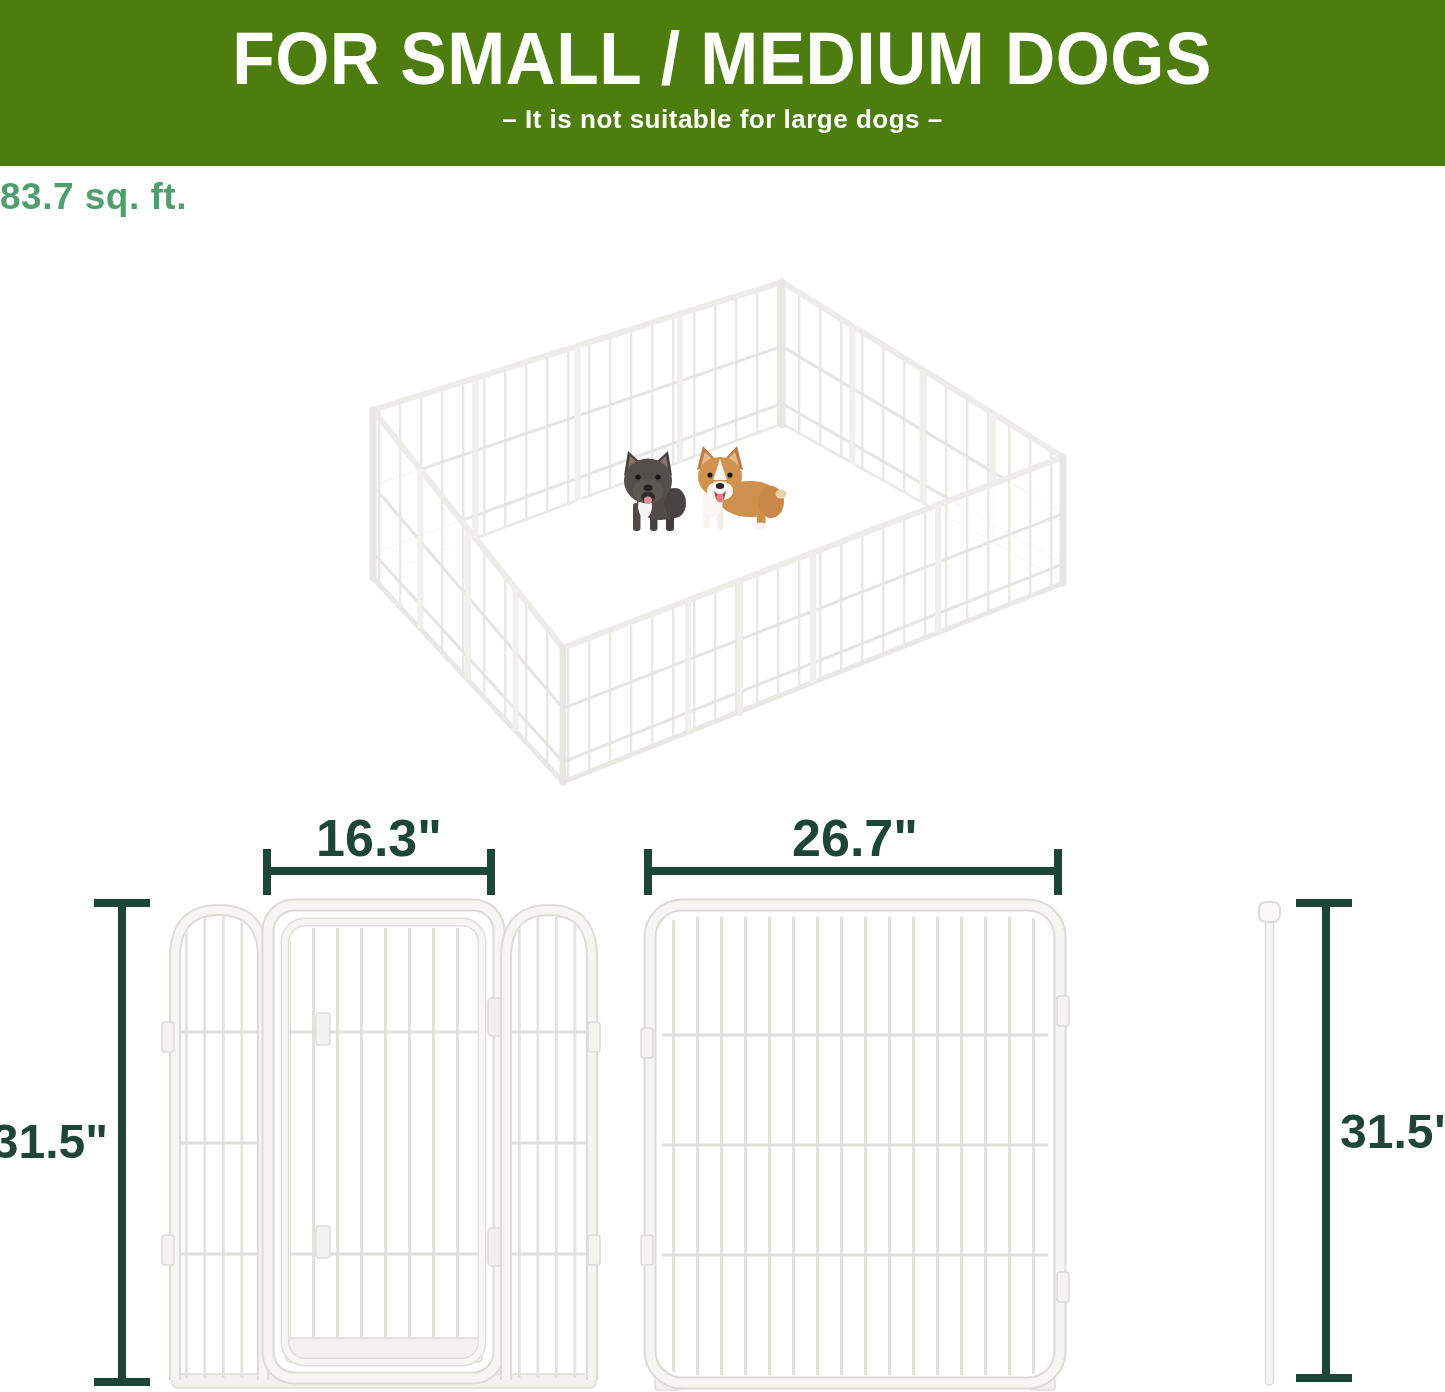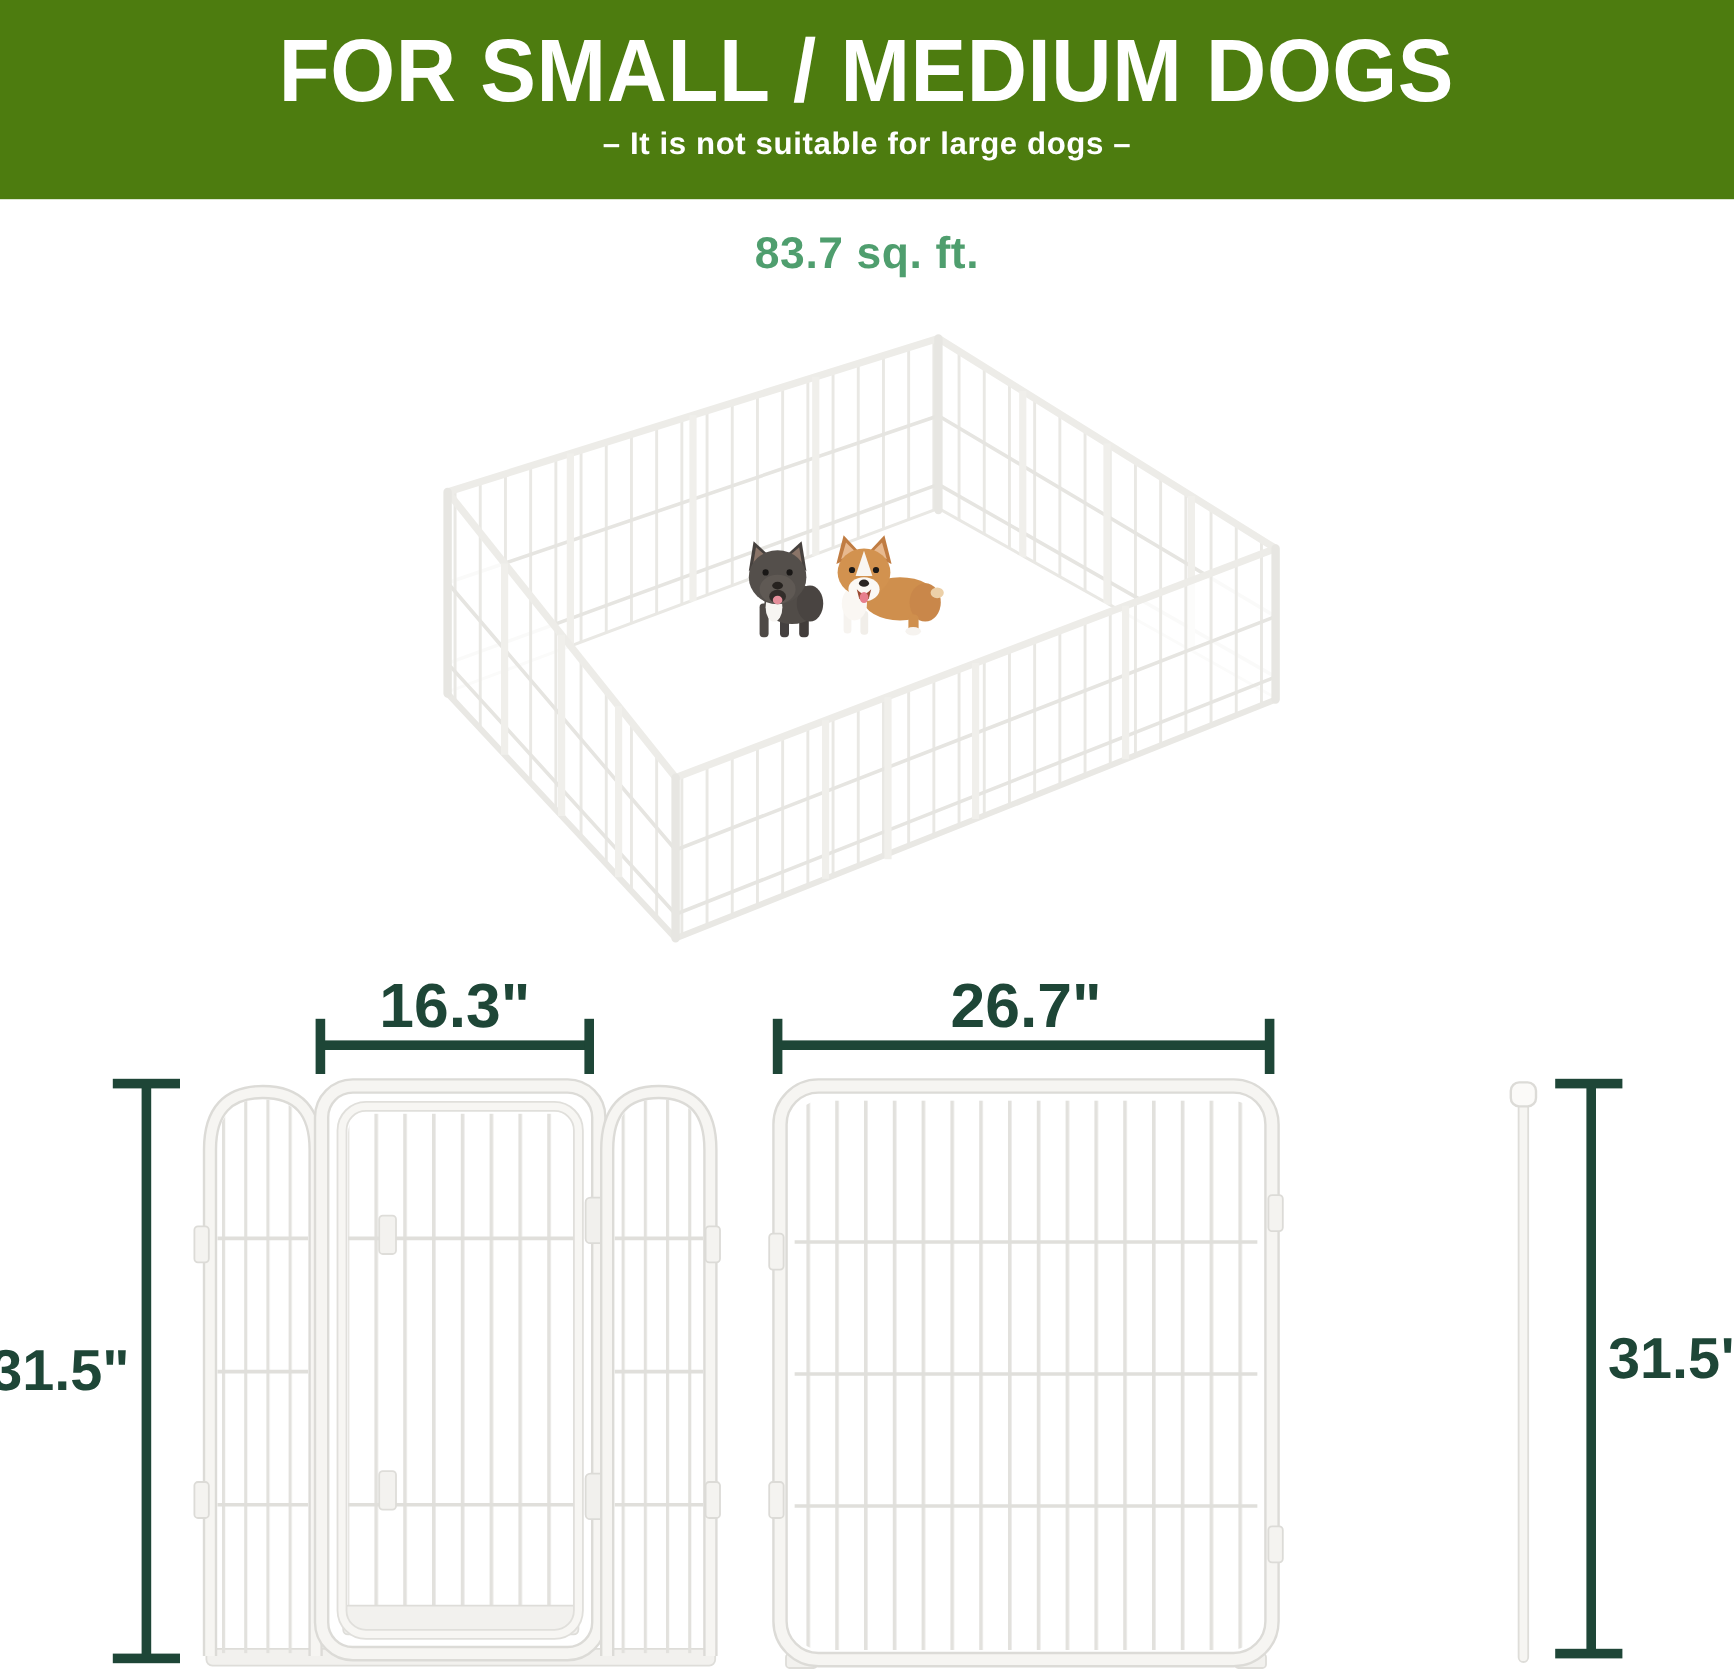--- a/index.html
+++ b/index.html
@@ -21,22 +21,22 @@
     color:#ffffff;letter-spacing:0.5px;
     transform:scaleX(.94);transform-origin:center;
     white-space:nowrap;
   }
   .banner-subtitle{
     margin:8px 0 0 0;
     font-size:26px;font-weight:600;color:#ffffff;
     letter-spacing:0.5px;white-space:nowrap;
   }
   .area-label{
-    position:absolute;left:0;top:190px;width:1445px;
-    text-align:center;
+    position:absolute;left:0;top:176px;width:1445px;
+    text-align:left;
     font-size:37px;font-weight:700;color:#4f9e6e;
     letter-spacing:0.5px;
   }
   svg.scene{position:absolute;left:0;top:0;}
   .dim-label{font-family:"Liberation Sans",sans-serif;font-weight:700;font-size:52px;fill:#1e4637;}
   .dim-label-v{font-family:"Liberation Sans",sans-serif;font-weight:700;font-size:48px;fill:#1e4637;}
 </style>
 </head>
 <body>
 

